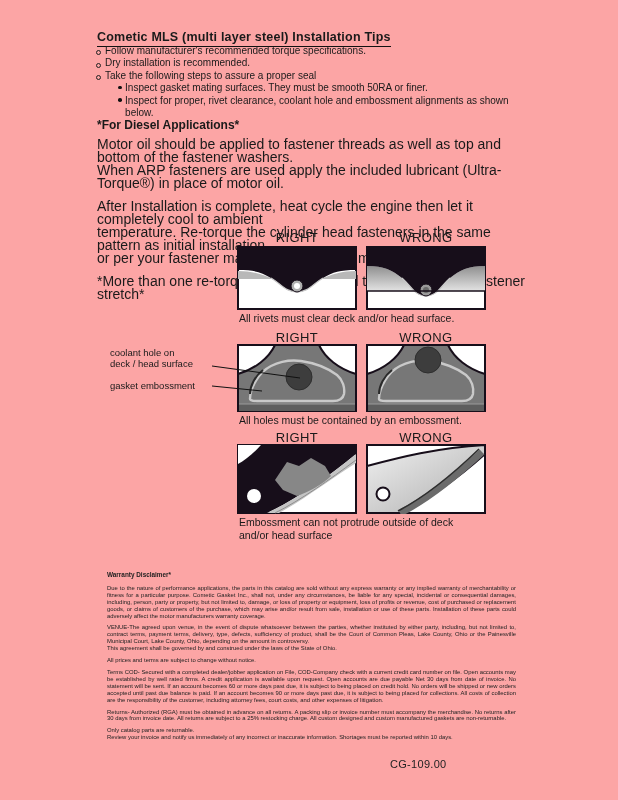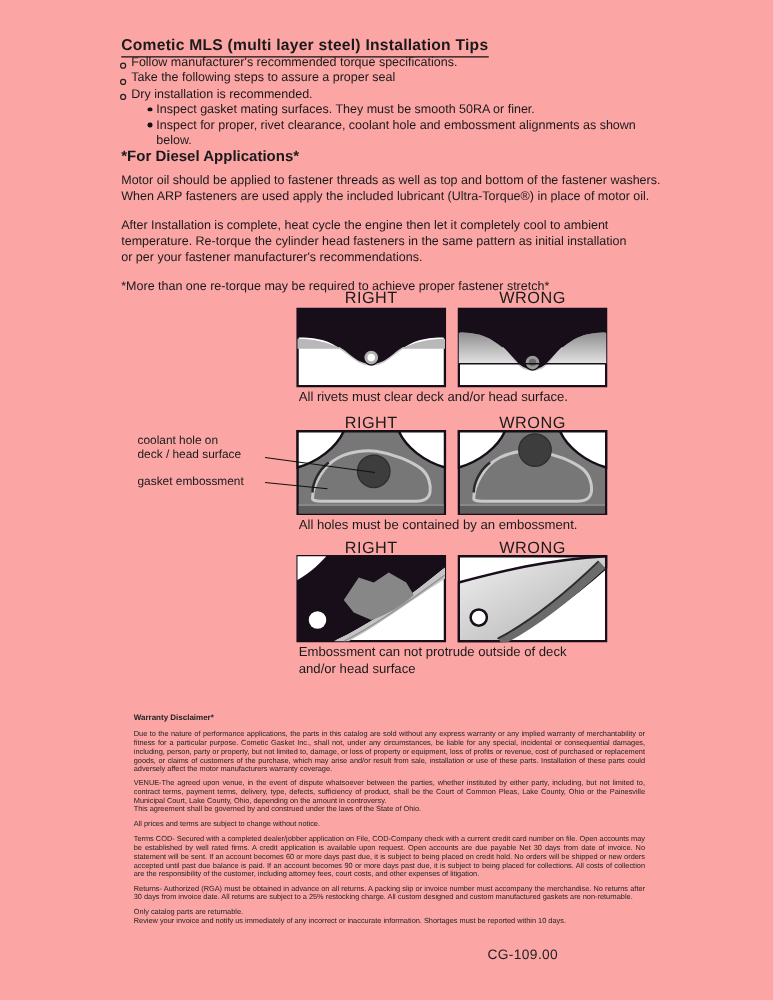--- a/index.html
+++ b/index.html
@@ -17,21 +17,21 @@
   .bmark{
     flex:0 0 auto;width:3px;height:3px;border:1px solid #222;border-radius:50%;
     margin:3.5px 4px 0 0;
   }
   .srow{display:flex;align-items:flex-start;padding-left:22px;}
   .smark{
     flex:0 0 auto;width:3.6px;height:3.6px;background:#111;border-radius:50%;
     margin:3.6px 3.5px 0 0;
   }
   .h2{font-size:12px;font-weight:bold;}
-  .para{font-size:10px;line-height:13px;margin-top:6px;}
+  .para{font-size:14px;line-height:13px;margin-top:6px;}
   .preline{white-space:pre-line;}
   .dlabels{display:flex;width:249px;font-size:13px;letter-spacing:.4px;}
   .dlabel{width:120px;text-align:center;}
   .dlabel.right-side{margin-left:9px;}
   .dboxes{display:flex;}
   .dboxes svg{display:block;}
   .dboxes .wrongbox{margin-left:9px;}
   .caption{font-size:10.5px;line-height:12.5px;}
   .callout{font-size:9.5px;line-height:11px;text-align:left;width:101px;}
   .disclaimer{width:409px;font-size:5.9px;line-height:6.9px;text-align:justify;color:#222;}
@@ -48,25 +48,25 @@
     <span class="title">Cometic MLS (multi layer steel) Installation Tips</span>
   </div>
 
   <div class="abs bullets" style="left:96px;top:45px;width:440px;">
     <div class="brow">
       <span class="bmark"></span>
       <span>Follow manufacturer's recommended torque specifications.</span>
     </div>
     <div class="brow">
       <span class="bmark"></span>
-      <span>Take the following steps to assure a proper seal</span>
+      <span>Dry installation is recommended.</span>
     </div>
     <div class="brow">
       <span class="bmark"></span>
-      <span>Dry installation is recommended.</span>
+      <span>Take the following steps to assure a proper seal</span>
     </div>
     <div class="srow">
       <span class="smark"></span>
       <span>Inspect gasket mating surfaces.  They must be smooth 50RA or finer.</span>
     </div>
     <div class="srow">
       <span class="smark"></span>
       <span>Inspect for proper, rivet clearance, coolant hole and embossment alignments as shown below.</span>
     </div>
   </div>

